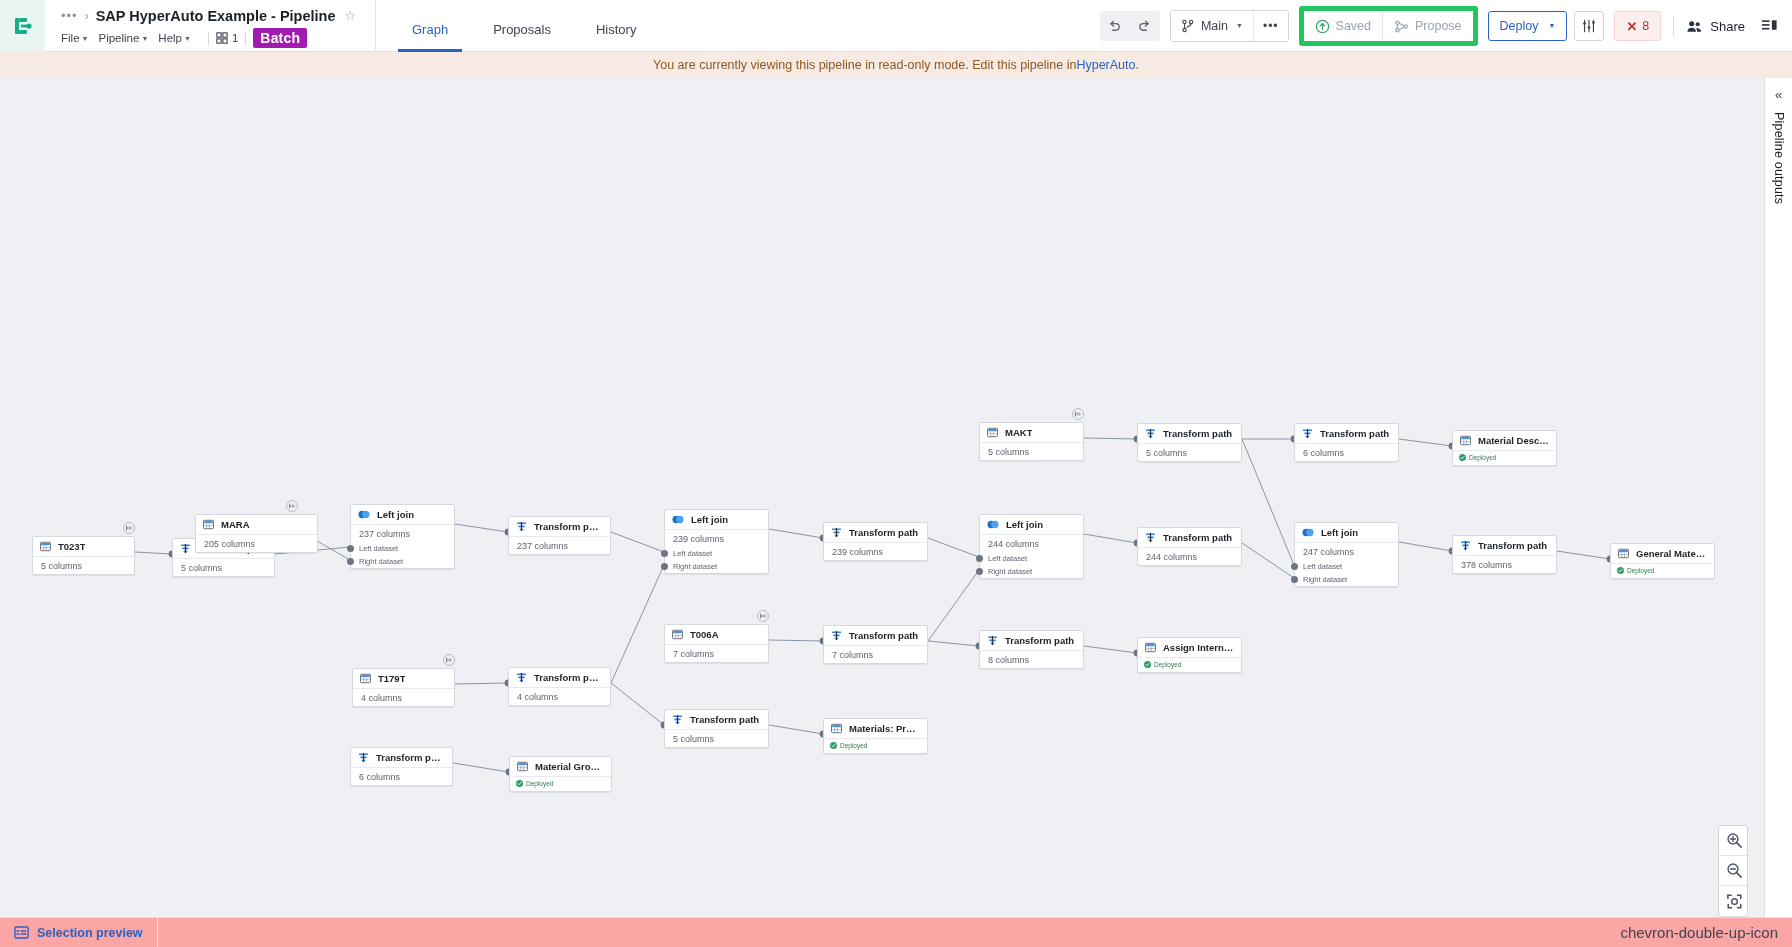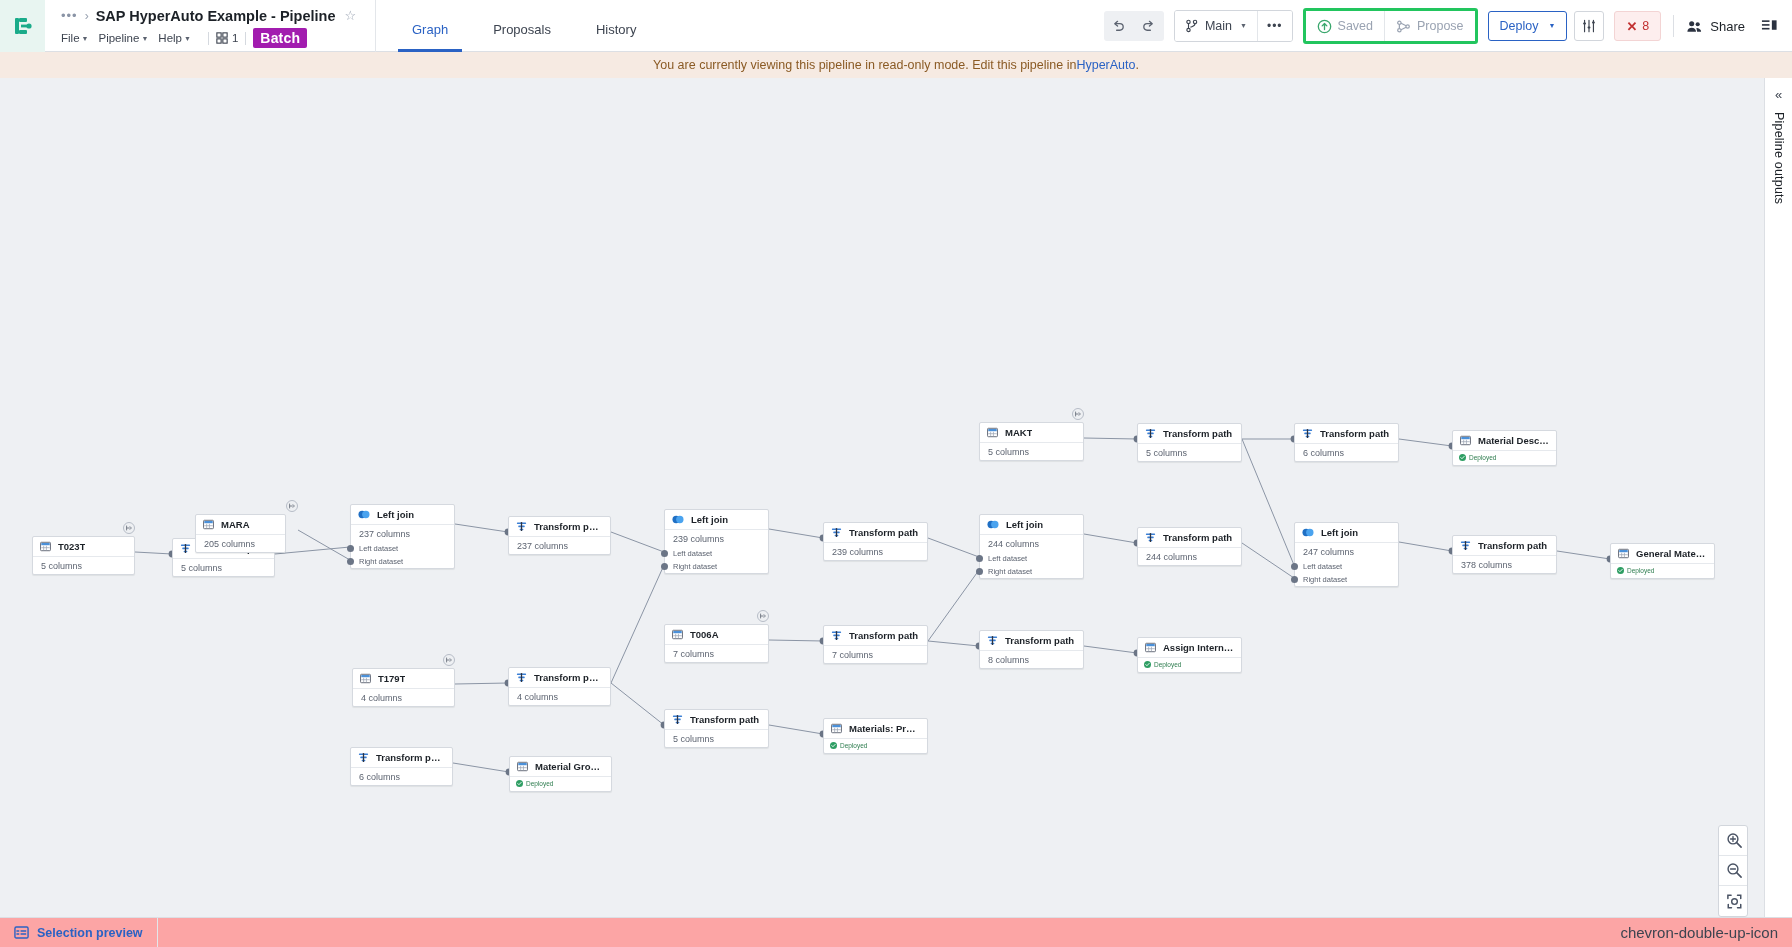--- a/index.html
+++ b/index.html
@@ -53,21 +53,21 @@
   }
   .hbtn {
     height:30px; display:flex; align-items:center; justify-content:center;
     font-size:12.5px; color:#3d4450; background:#fff; cursor:pointer;
   }
   .undo-group { display:flex; background:#eef0f3; border-radius:3px; margin-right:10px;}
   .undo-group .hbtn { background:transparent; width:30px; color:#5c6370;}
   .branch-group { display:flex; border:1px solid #d2d6dc; border-radius:3px; overflow:hidden; margin-right:10px;}
   .branch-group .hbtn { padding:0 10px; gap:6px; border-right:1px solid #e3e6ea;}
   .branch-group .hbtn:last-child { border-right:none; padding:0 9px;}
-  .save-group { display:flex; border:3px solid #22c55e; border-radius:3px; overflow:hidden; margin-right:10px;}
+  .save-group { display:flex; border:5px solid #22c55e; border-radius:3px; overflow:hidden; margin-right:10px;}
   .save-group .hbtn { padding:0 11px; gap:6px; border-right:1px solid #e3e6ea; color:#9aa3b2;}
   .save-group .hbtn:last-child { border-right:none;}
   .deploy-btn {
     border:1px solid #2a62c4; border-radius:3px; color:#2a62c4; padding:0 11px;
     gap:8px; height:30px; display:flex; align-items:center; font-size:12.5px; margin-right:7px;
   }
   .icon-btn-sq {
     width:30px; height:30px; border:1px solid #d2d6dc; border-radius:3px;
     display:flex;align-items:center;justify-content:center; margin-right:10px; background:#fff;
   }
@@ -466,21 +466,21 @@
                 <rect x="1" y="1.6" width="10" height="1.7" rx=".5"></rect>
     <rect x="2.5" y="5" width="7" height="1.7" rx=".5"></rect>
     <rect x="4" y="8.4" width="4" height="1.7" rx=".5"></rect>
               </g>
     <rect x="5.3" y="1" width="1.4" height="10" rx=".5" fill="#2b3240"></rect>
   </svg></span>
       <span class="node-title">Transform path</span>
     </div>
         <div class="node-sub">5 columns</div>
       </div>
-      <div class="node" style="left: 195px; top: 380px; width: 91px;">
+      <div class="node" style="left: 195px; top: 380px; width: 123px;">
         <div class="node-head">
       <span><svg width="11" height="11" viewBox="0 0 12 12">
     <rect x="0.6" y="1.4" width="10.8" height="9.2" rx="1" fill="#ffffff" stroke="#5c6370" stroke-width="1"></rect>
     <rect x="1.4" y="2.2" width="9.2" height="2.4" fill="#4a90d9"></rect>
     <g stroke="#9aa3b2" stroke-width="0.8">
                 <path d="M4 5.2v5M7 5.2v5M1.4 7.3h9.2"></path>
               </g>
   </svg></span>
       <span class="node-title">MARA</span>
     </div>

